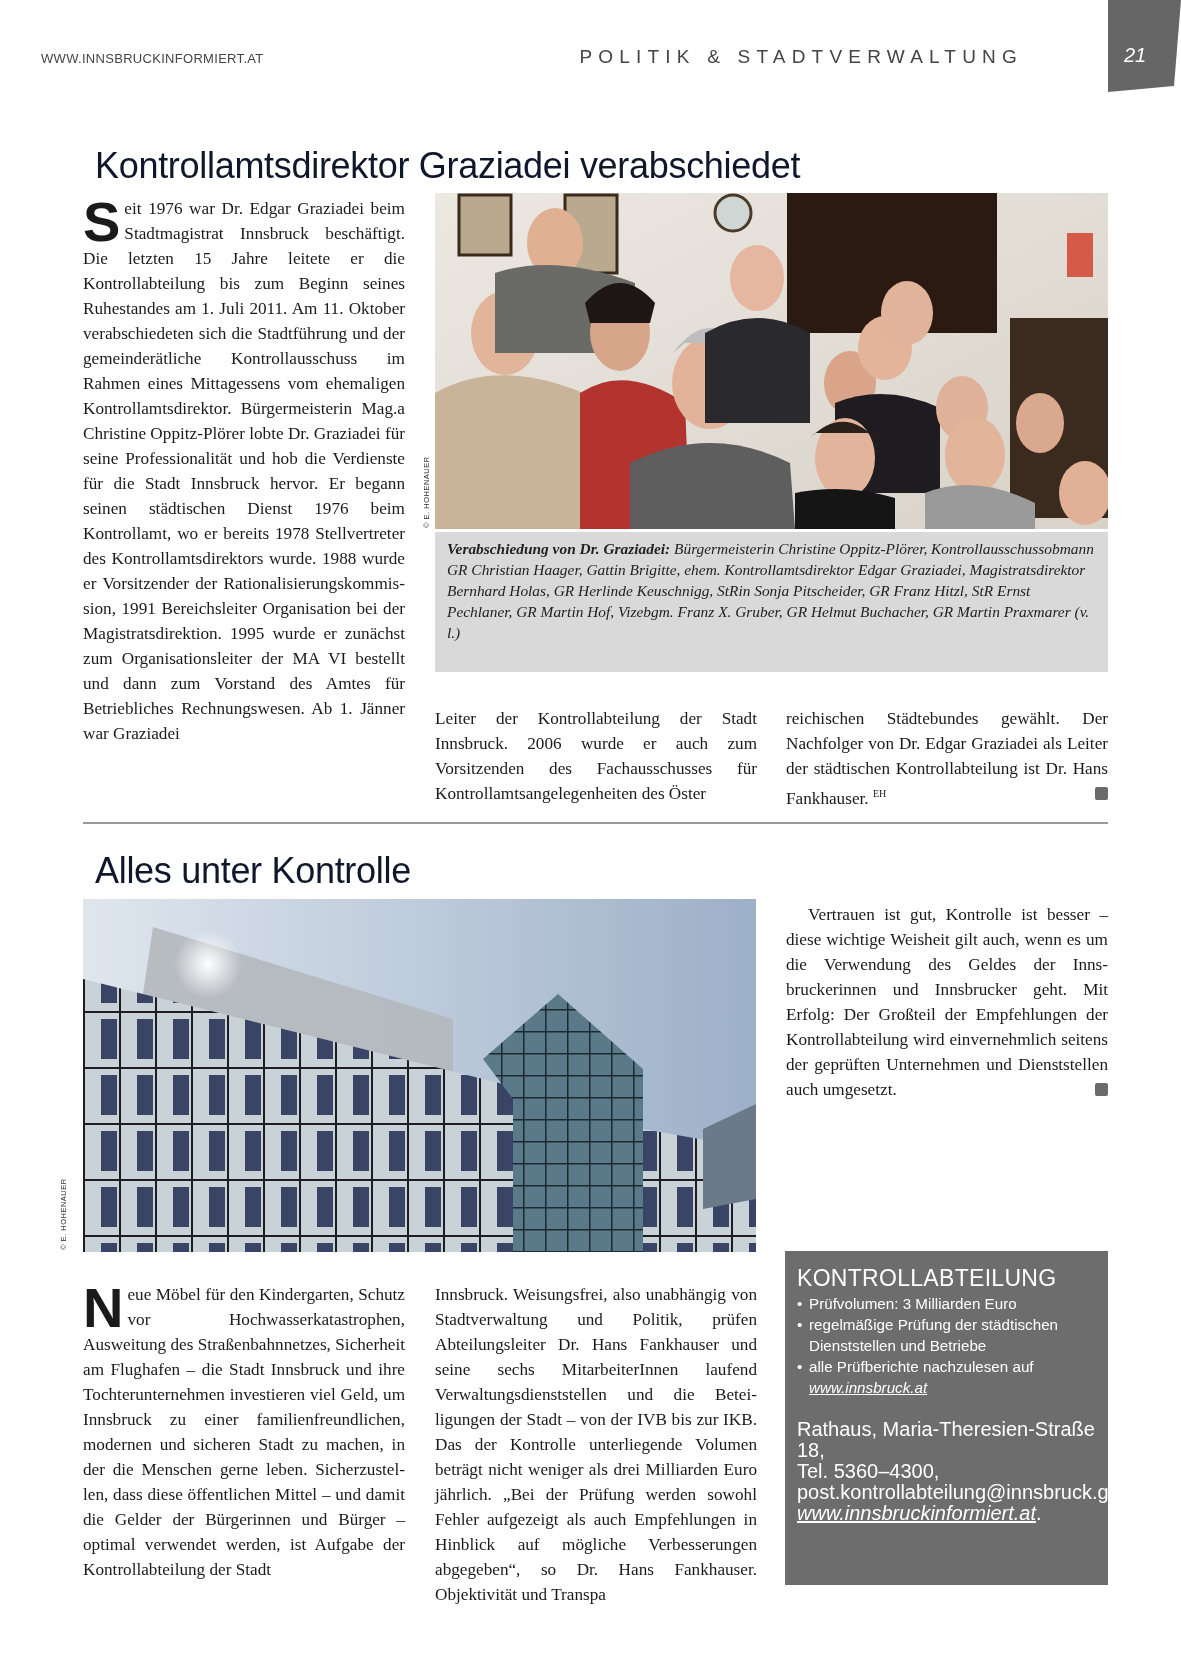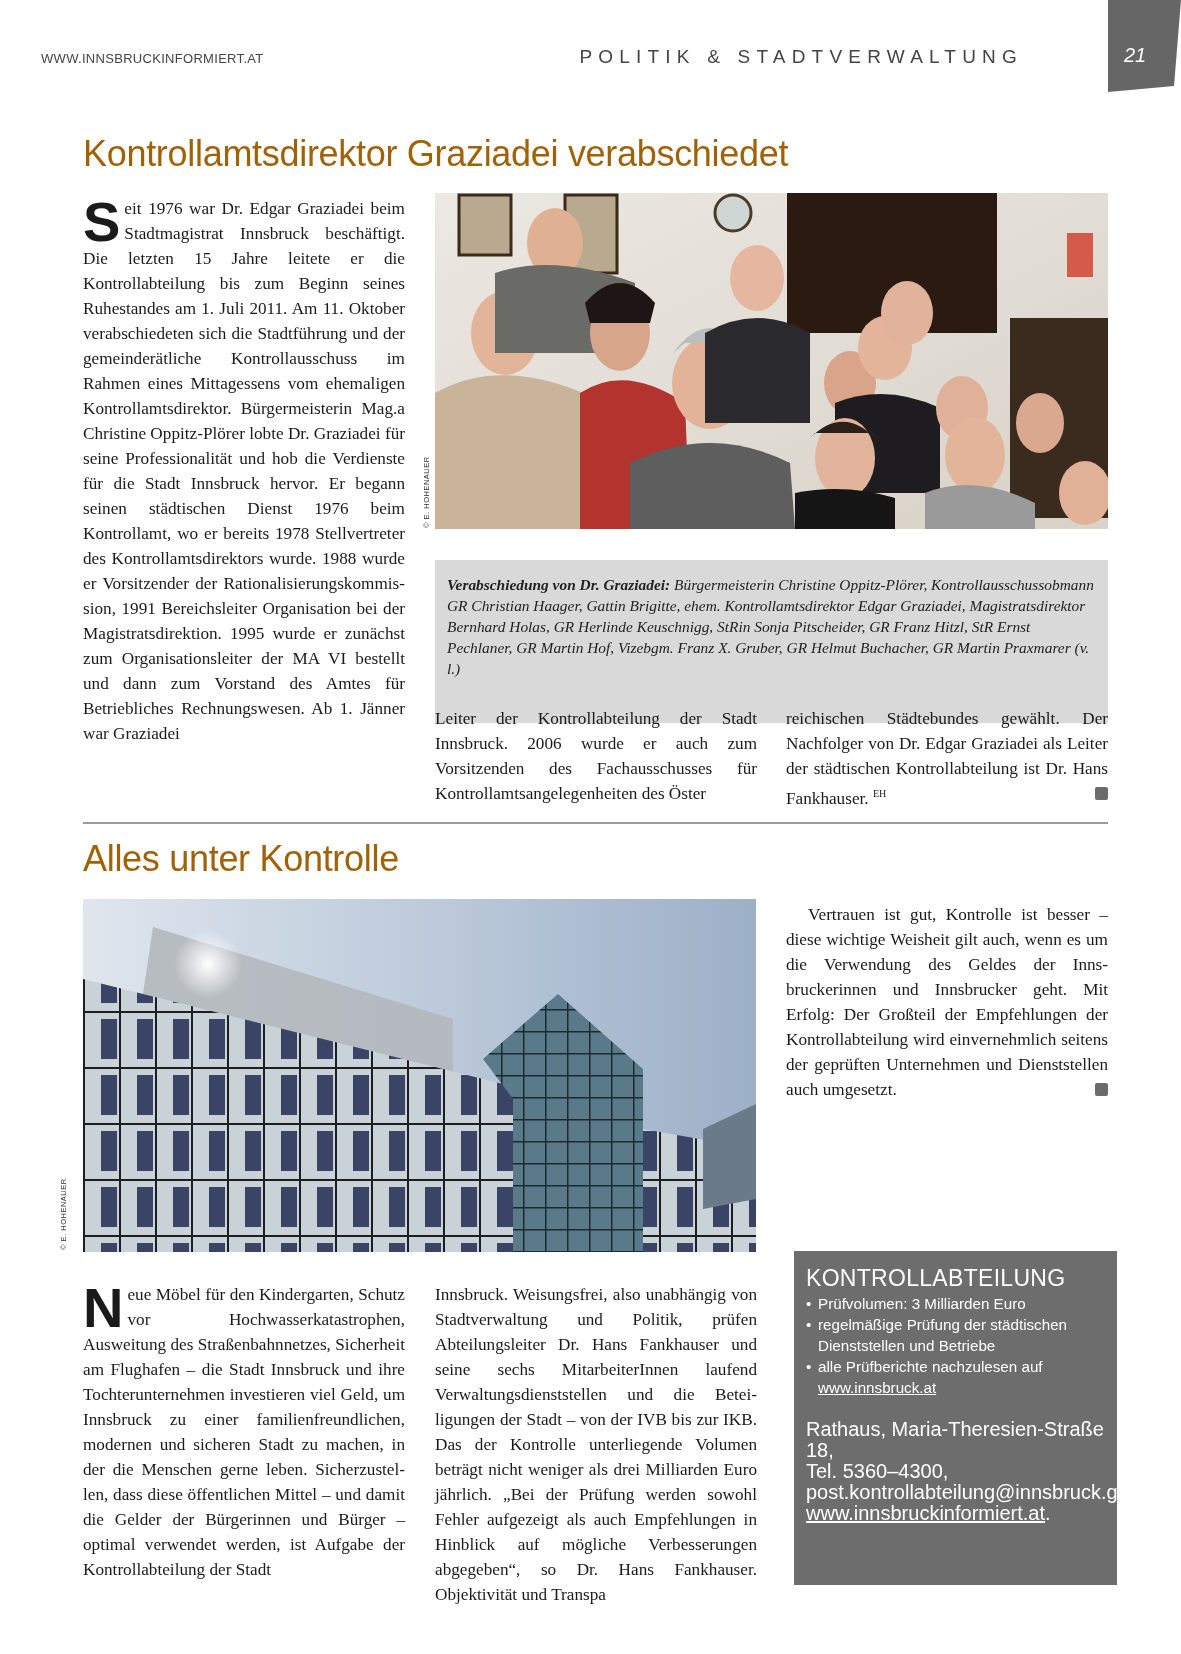--- a/index.html
+++ b/index.html
@@ -11,56 +11,56 @@
               font-size: 13px; letter-spacing: 0.3px; color: #444; }
   .section-label { position: absolute; right: 158px; top: 46px; font-family: "Liberation Sans", sans-serif;
                    font-size: 19px; letter-spacing: 6.2px; color: #444; }
   .page-tab { position: absolute; left: 1108px; top: 0; width: 73px; height: 92px; }
   .page-tab svg { display: block; }
   .page-number { position: absolute; left: 1124px; top: 44px; font-family: "Liberation Sans", sans-serif;
                  font-size: 20px; color: #fff; font-style: italic; }
 
   
   .headline { position: absolute; left: 83px; font-family: "Liberation Sans", sans-serif; font-weight: normal;
-              font-size: 36px; color: #a16207; margin: 0; letter-spacing: -0.3px; }
+              font-size: 36px; color: #0f172a; margin: 12px; letter-spacing: -0.3px; }
   .h1 { top: 133px; }
   .h2 { top: 838px; }
 
   
   .col { position: absolute; font-size: 17.2px; line-height: 25px; text-align: justify; hyphens: manual; }
   .col p { margin: 0; }
   .dropcap { float: left; font-family: "Liberation Sans", sans-serif; font-weight: bold; font-size: 56px;
              line-height: 44px; margin: 4px 4px 0 0; color: #1a1a1a; }
   .indent { text-indent: 22px; }
   .end-mark { display: inline-block; width: 13px; height: 13px; background: #6b6b6b; border-radius: 2px;
               float: right; margin-top: 6px; }
   .sup { font-size: 10px; vertical-align: super; }
   u.link { text-decoration: underline; text-underline-offset: 2px; }
 
   
   .photo { position: absolute; overflow: hidden; }
   .credit { position: absolute; font-family: "Liberation Sans", sans-serif; font-size: 7.5px; color: #333;
             transform: rotate(-90deg); transform-origin: left top; white-space: nowrap; letter-spacing: 0.5px; }
 
-  .caption { position: absolute; left: 435px; top: 560px; width: 673px; height: 163px; background: #d9d9d9;
-             box-sizing: border-box; padding: 14px 12px 10px 12px; font-style: italic; font-size: 15.4px;
+  .caption { position: absolute; left: 435px; top: 532px; width: 673px; height: 140px; background: #d9d9d9;
+             box-sizing: border-box; padding: 6px 12px 10px 12px; font-style: italic; font-size: 15.4px;
              line-height: 21px; color: #222; }
   .caption b { font-weight: bold; }
 
   .rule { position: absolute; left: 83px; top: 822px; width: 1025px; height: 2px; background: #9a9a9a; }
 
   
   .infobox { position: absolute; left: 785px; top: 1251px; width: 323px; height: 334px; background: #6d6d6d;
-             color: #fff; font-family: "Liberation Sans", sans-serif; box-sizing: border-box; padding: 14px 12px; margin-left: 9px; }
+             color: #fff; font-family: "Liberation Sans", sans-serif; box-sizing: border-box; padding: 14px 12px; }
   .infobox h3 { margin: 0 0 2px 0; font-weight: normal; font-size: 23px; letter-spacing: 0.3px; line-height: 26px; }
   .infobox ul { list-style: none; margin: 0; padding: 0; font-size: 15.2px; line-height: 21px; }
   .infobox li { position: relative; padding-left: 12px; }
   .infobox li:before { content: "\2022"; position: absolute; left: 0; }
   .infobox .contact { margin-top: 21px; font-size: 20px; line-height: 21px; }
-  .infobox u { text-decoration: underline; }
+  .infobox u { text-decoration: underline; font-style: italic; }
 </style>
 </head>
 <body>
 
 <div class="site-url">WWW.INNSBRUCKINFORMIERT.AT</div>
 <div class="section-label">POLITIK &amp; STADTVERWALTUNG</div>
 <div class="page-tab">
   <svg width="73" height="92" viewBox="0 0 73 92">
     <polygon points="8,0 73,0 66,86 0,92 0,0" fill="#666666"></polygon>
   </svg>

